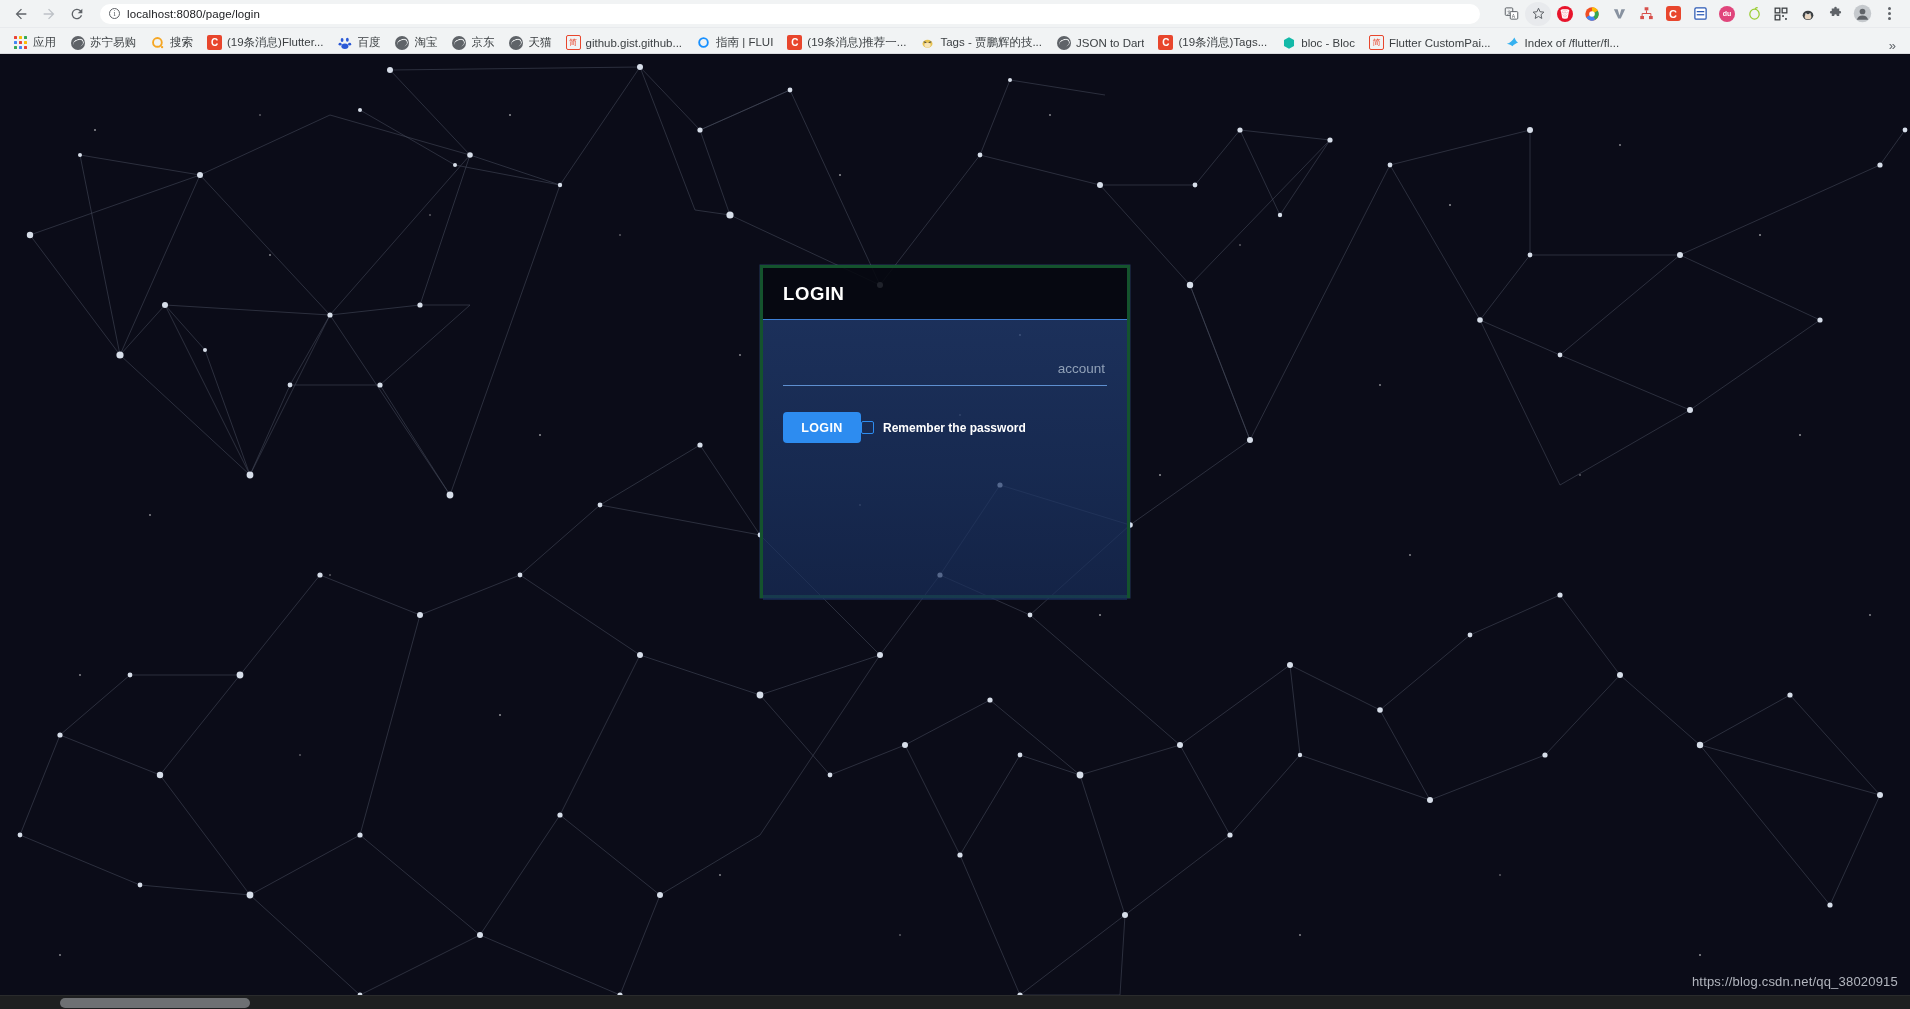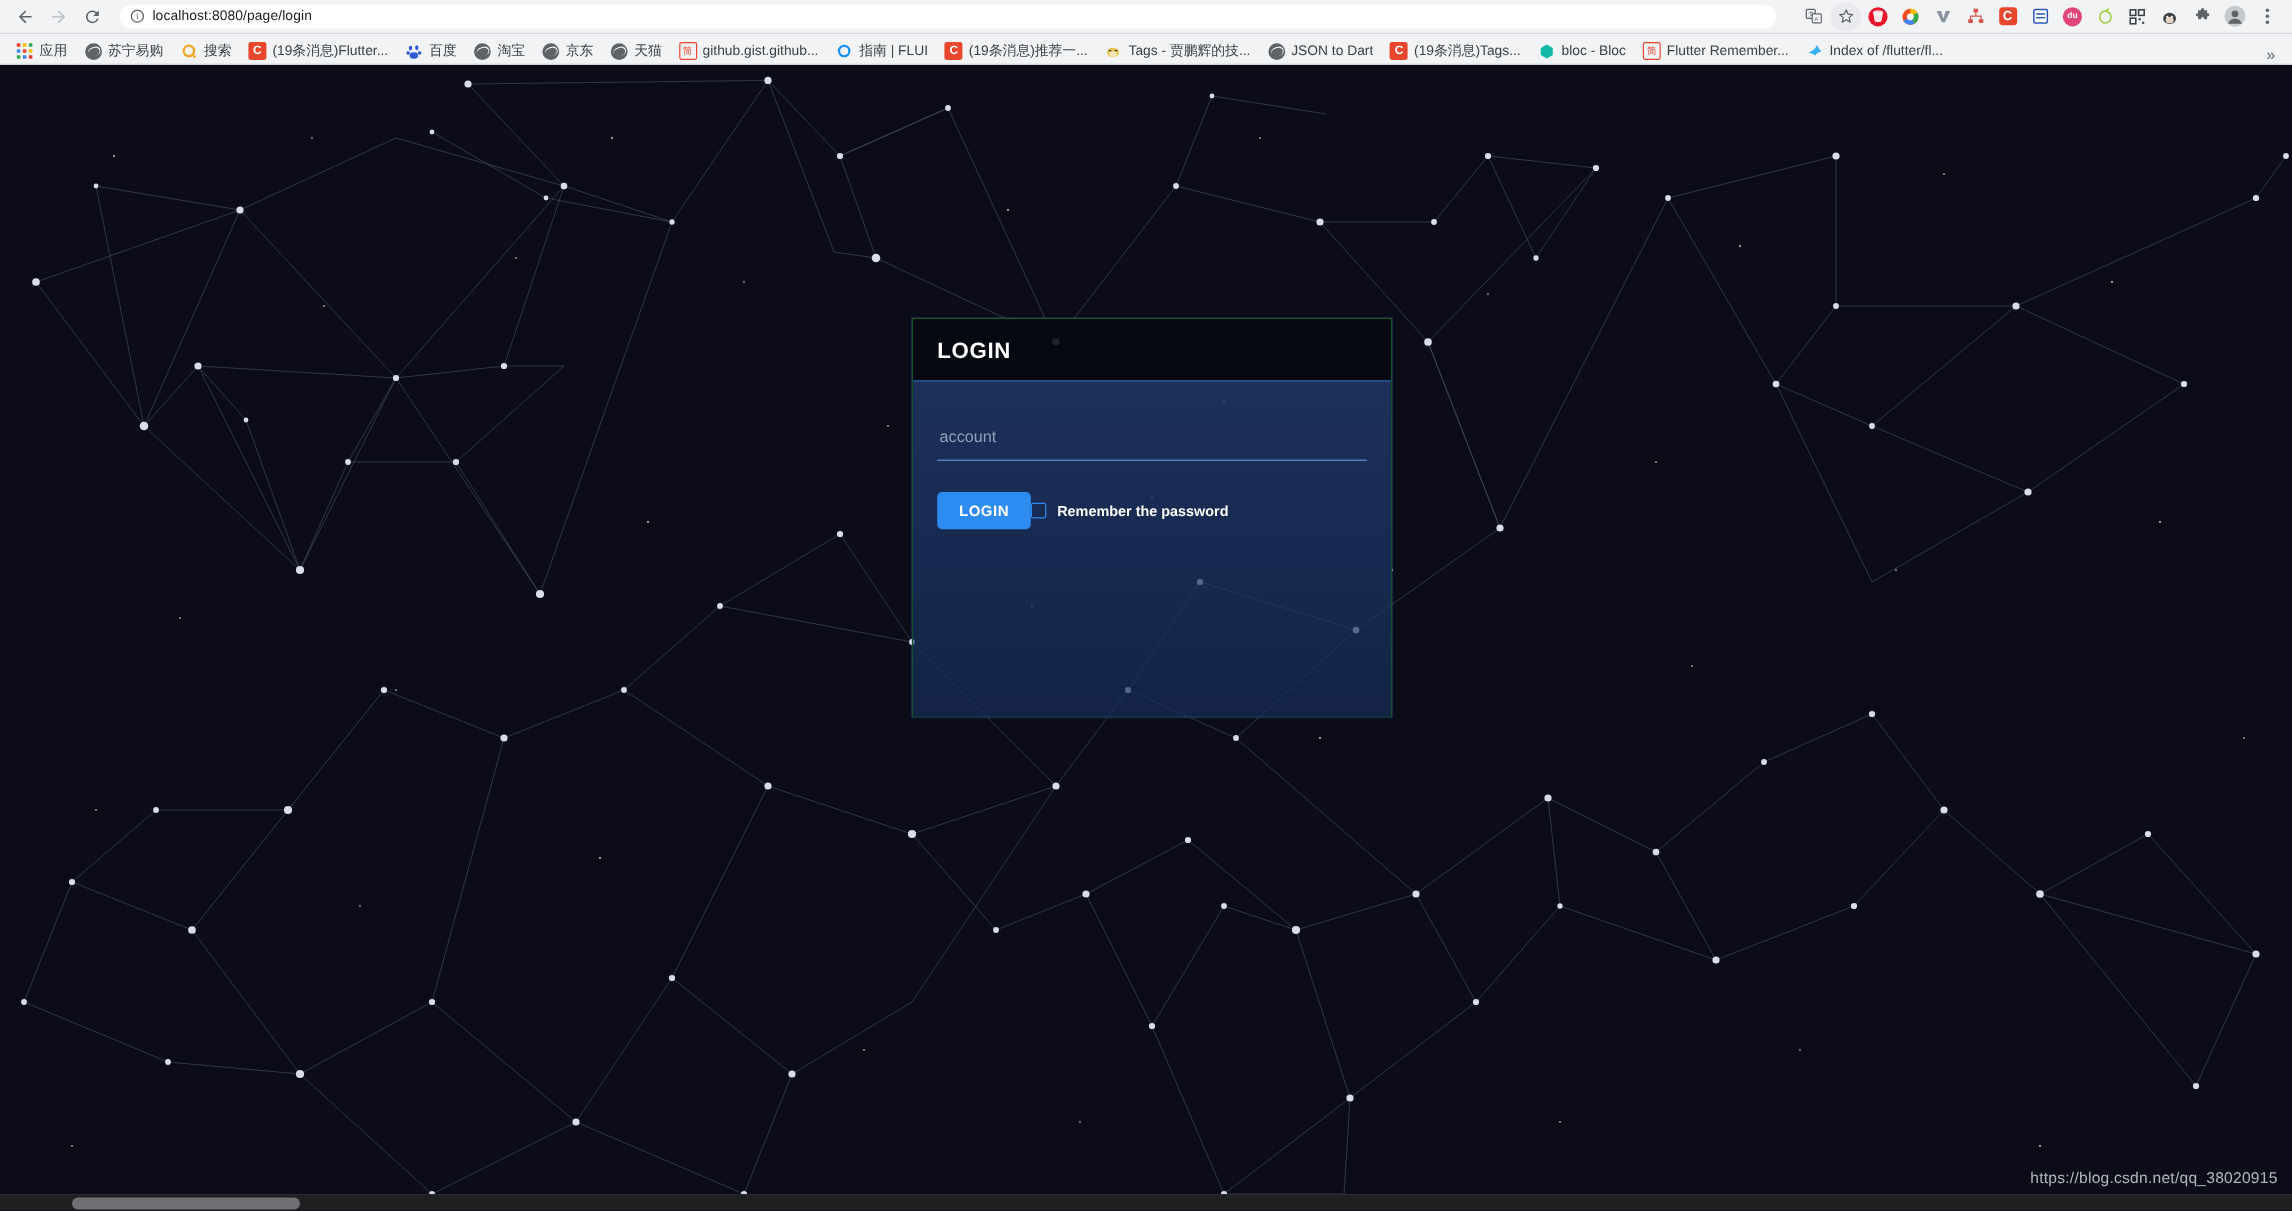--- a/index.html
+++ b/index.html
@@ -114,22 +114,22 @@
     width: 1910px; height: 940px;
     background: #0b0c18;
     overflow: hidden;
   }
   .net-svg { position: absolute; inset: 0; width: 100%; height: 100%; }
 
   
   .login-card {
     position: absolute;
     left: 760px; top: 210px;
-    width: 400px; height: 333px;
-    border: 1px solid #14532d;
+    width: 370px; height: 333px;
+    border: 3px solid #14532d;
     box-shadow: 0 0 0 0.5px rgba(80,140,220,.35);
   }
   .card-header {
     height: 52px; background: rgba(6,8,16,.88);
     border-bottom: 1px solid #3d7fd6;
     display: flex; align-items: center;
     padding: 0 20px;
   }
   .card-title {
     color: #ffffff; font-size: 18.5px;
@@ -139,23 +139,23 @@
     height: 280px;
     background: linear-gradient(180deg, rgba(34,62,116,.72) 0%, rgba(28,54,104,.70) 55%, rgba(24,46,92,.68) 100%);
     padding: 34px 20px 0 20px;
     position: relative;
   }
   .field { position: relative; margin-bottom: 26px; }
   .field input {
     width: 100%; height: 32px;
     background: transparent; border: none;
     border-bottom: 1px solid #5e8fd0;
-    color: #e8eef8; font-size: 10px;
+    color: #e8eef8; font-size: 15px;
     font-family: "Liberation Sans", sans-serif;
-    outline: none; padding: 0 2px 5px 2px;
+    outline: none; padding: 0 2px 5px 2px; text-align: right;
   }
   .field input::placeholder { color: #97a7bd; opacity: .95; font-size: 13.5px; }
 
   .actions { display: flex; align-items: center; margin-top: 12px; }
   .login-btn {
     width: 78px; height: 31px;
     background: #2d8cf0; border: none; border-radius: 4px;
     color: #ffffff; font-size: 12.5px; font-weight: bold;
     letter-spacing: .4px; cursor: pointer;
     font-family: "Liberation Sans", sans-serif;
@@ -433,21 +433,21 @@
       <span class="bm-ico">
         <svg width="14" height="14" viewBox="0 0 24 24">
             <path d="M12 2l8.6 5v10L12 22l-8.6-5V7z" fill="#13b9a8"></path>
           </svg>
       </span>
       <span class="bm-label">bloc - Bloc</span>
     </div>
 
     <div class="bm">
       <span class="bm-ico" style="border:1.4px solid #e8462d;color:#e8462d;font-size:8px;line-height:12px;">简</span>
-      <span class="bm-label">Flutter Remember...</span>
+      <span class="bm-label">Flutter CustomPai...</span>
     </div>
 
     <div class="bm">
       <span class="bm-ico">
         <svg width="15" height="15" viewBox="0 0 24 24">
           <path d="M3 14c5-1 9-5 12-10 2 5 4 7 6 8-4 2-7 3-9 6-2-2-5-3-9-4z" fill="#35b1f0"></path>
         </svg>
       </span>
       <span class="bm-label">Index of /flutter/fl...</span>
     </div>

